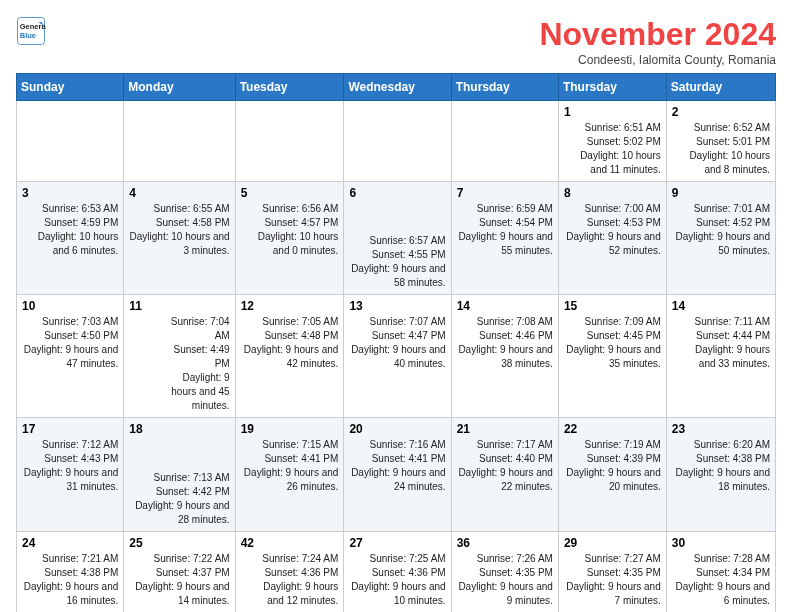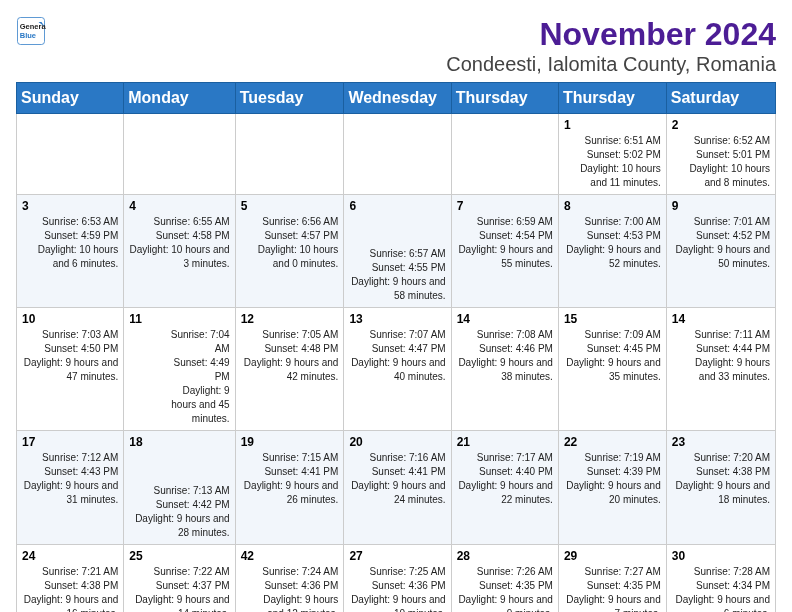--- a/index.html
+++ b/index.html
@@ -22,40 +22,40 @@
       gap: 4px;
     }
     .logo-icon {
       width: 30px;
       height: 30px;
     }
     .title-block { text-align: right; }
     .main-title {
       font-size: 32px;
       font-weight: bold;
-      color: #4c1d95;
+      color: #ef4444;
     }
     .subtitle {
-      font-size: 20px;
+      font-size: 12px;
       color: #444;
     }
     table {
       width: 100%;
       border-collapse: collapse;
       font-size: 10.5px;
     }
     thead tr {
       background: #2a78c5;
       color: #fff;
     }
     thead th {
       padding: 6px 4px;
       text-align: left;
       font-weight: bold;
-      font-size: 16px;
+      font-size: 12px;
       border: 1px solid #1a5fa0;
     }
     tbody tr {
       vertical-align: top;
     }
     tbody tr:nth-child(odd) { background: #fff; }
     tbody tr:nth-child(even) { background: #f2f6fb; }
     td {
       border: 1px solid #ccc;
       padding: 4px 5px;
@@ -246,21 +246,21 @@
 Daylight: 9 hours and 22 minutes.</div>
         </td>
         <td>
           <span class="day-number">22</span>
           <div class="day-info" style="white-space: pre-line;">Sunrise: 7:19 AM
 Sunset: 4:39 PM
 Daylight: 9 hours and 20 minutes.</div>
         </td>
         <td>
           <span class="day-number">23</span>
-          <div class="day-info" style="white-space: pre-line;">Sunrise: 7:20 AM
+          <div class="day-info" style="white-space: pre-line;">Sunrise: 6:20 AM
 Sunset: 4:38 PM
 Daylight: 9 hours and 18 minutes.</div>
         </td>
       </tr>
       <tr>
         <td>
           <span class="day-number">24</span>
           <div class="day-info" style="white-space: pre-line;">Sunrise: 7:21 AM
 Sunset: 4:38 PM
 Daylight: 9 hours and 16 minutes.</div>
@@ -277,21 +277,21 @@
 Sunset: 4:36 PM
 Daylight: 9 hours and 12 minutes.</div>
         </td>
         <td>
           <span class="day-number">27</span>
           <div class="day-info" style="white-space: pre-line;">Sunrise: 7:25 AM
 Sunset: 4:36 PM
 Daylight: 9 hours and 10 minutes.</div>
         </td>
         <td>
-          <span class="day-number">28</span>
+          <span class="day-number">36</span>
           <div class="day-info" style="white-space: pre-line;">Sunrise: 7:26 AM
 Sunset: 4:35 PM
 Daylight: 9 hours and 9 minutes.</div>
         </td>
         <td>
           <span class="day-number">29</span>
           <div class="day-info" style="white-space: pre-line;">Sunrise: 7:27 AM
 Sunset: 4:35 PM
 Daylight: 9 hours and 7 minutes.</div>
         </td>

